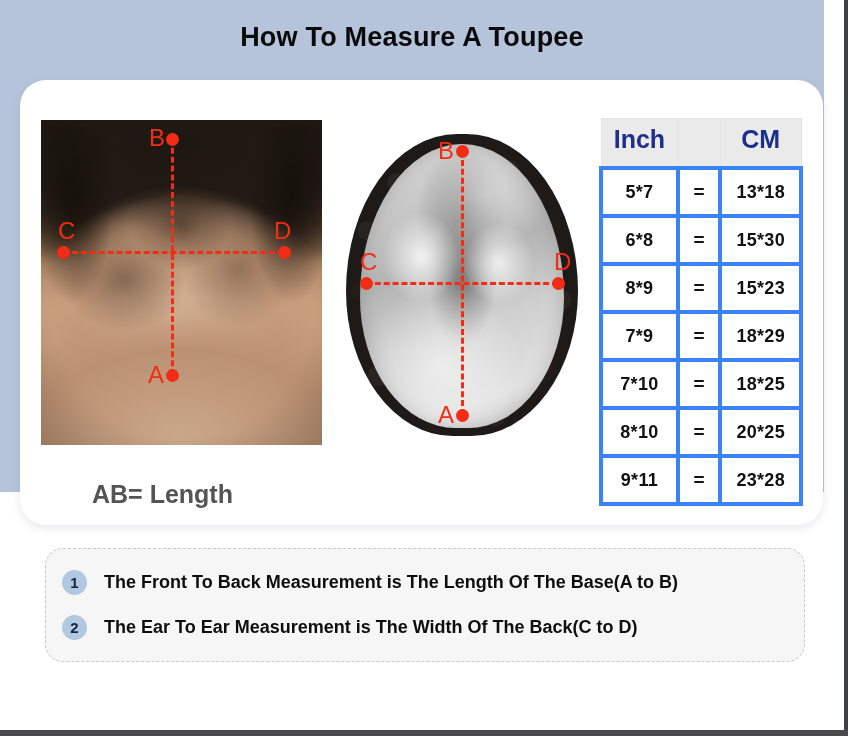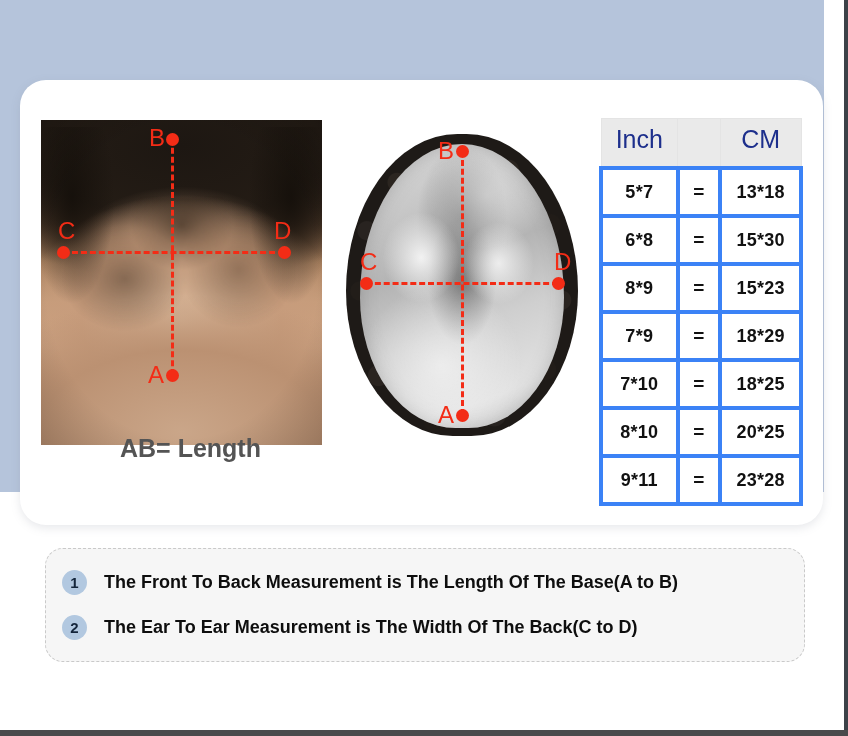--- a/index.html
+++ b/index.html
@@ -213,38 +213,38 @@
 
   
   .caption {
     position: absolute;
     color: #545454;
     font-size: 25px;
     font-weight: bold;
     font-family: "Liberation Sans", sans-serif;
     white-space: nowrap;
   }
-  .caption-ab { left: 92px;  top: 434px; margin-left: 28px; }
+  .caption-ab { left: 92px;  top: 480px; }
   .caption-cd { left: 372px; top: 464px; }
 
   
   .size-table {
     position: absolute;
     left: 599px;
     top: 118px;
     width: 204px;
     border-collapse: collapse;
     background: #ffffff;
     font-family: "Liberation Sans", sans-serif;
   }
   .size-table th {
     background: #eaeaea;
     color: #1d2f8c;
     font-size: 25px;
-    font-weight: normal;
+    font-weight: bold;
     padding: 6px 0 12px;
     border: 1px solid #e4e4e4;
     text-align: center;
   }
   .size-table th.th-inch { width: 78px; }
   .size-table th.th-eq   { width: 44px; background: #eaeaea; }
   .size-table th.th-cm   { width: 82px; }
   .size-table td {
     border: 4px solid #3b82f6;
     color: #111111;
@@ -301,20 +301,21 @@
 <body>
 
 <div id="page">
 
   <div class="bg-gray"></div>
   <div class="bg-blue"></div>
   <div class="bg-white-strip"></div>
   <div class="bg-bottom-bar"></div>
   <div class="bg-right-edge"></div>
 
+  <div class="page-title">How To Measure A Toupee</div>
 
   <div class="card"></div>
 
   <div class="photo-panel">
     <div class="scalp"></div>
     <div class="scalp-hairline"></div>
     <div class="scalp-side-l"></div>
     <div class="scalp-side-r"></div>
     <div class="scalp-vignette"></div>
 

